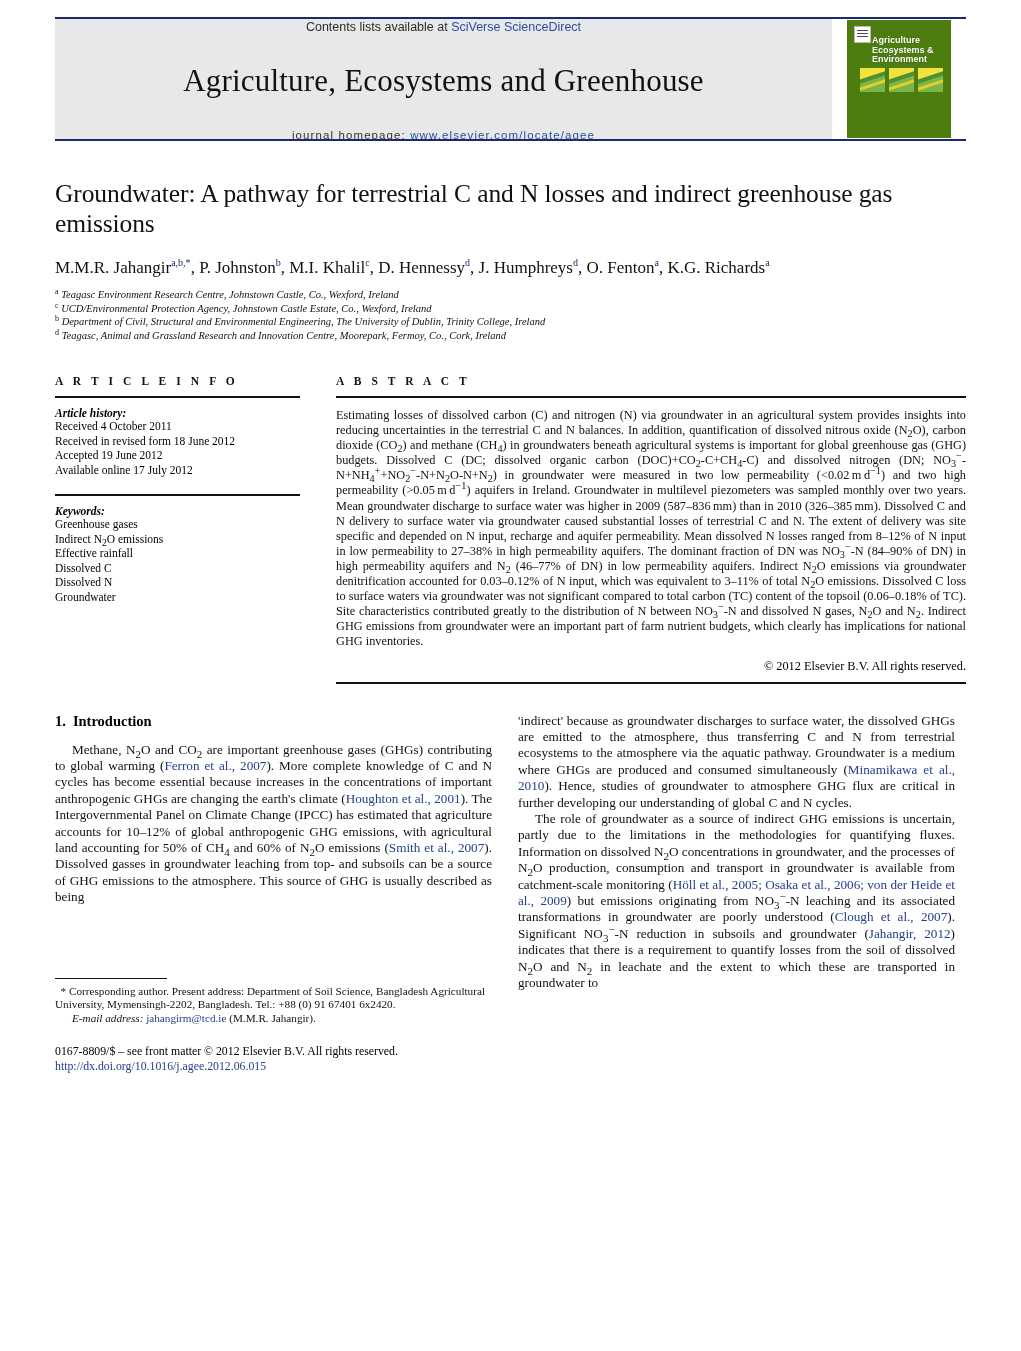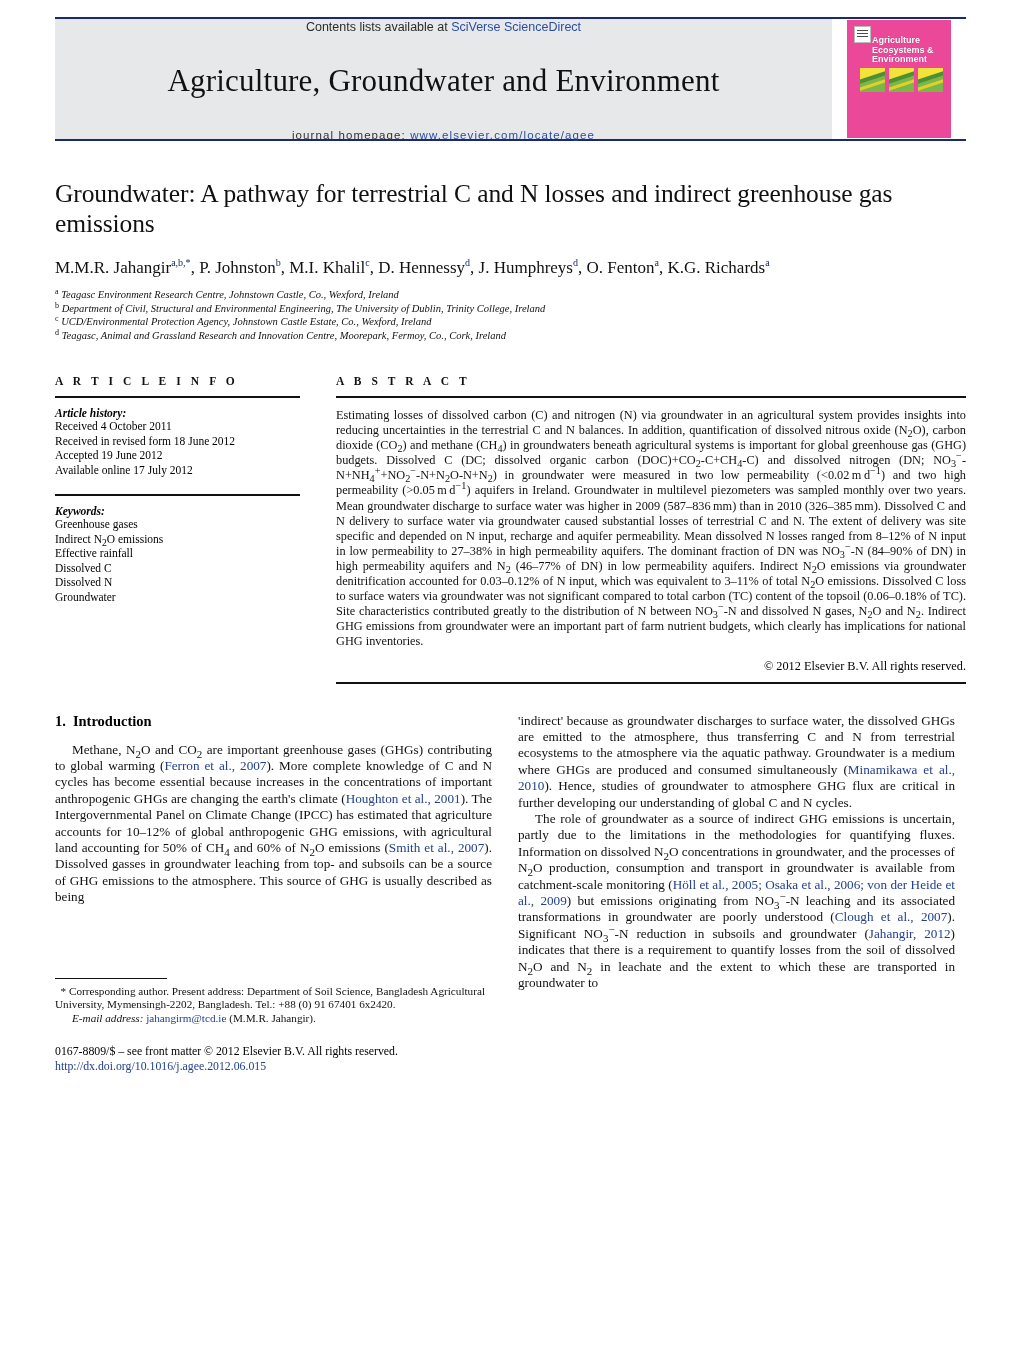--- a/index.html
+++ b/index.html
@@ -97,21 +97,21 @@
   .mast-cover {
     width: 134px;
     flex: 0 0 134px;
     display: flex;
     align-items: center;
     justify-content: center;
   }
   .cover-img {
     width: 104px;
     height: 118px;
-    background: #ec4899;
+    background: #4d7c0f;
     position: relative;
     box-sizing: border-box;
   }
   .cover-elsevier-mark {
     position: absolute;
     left: 7px; top: 6px;
     width: 15px; height: 15px;
     background: #ffffff;
     border: 1px solid #bbb;
   }
@@ -299,21 +299,21 @@
 <div class="page">
 
 
   <div class="masthead">
 
 
     <div class="mast-center">
       <div class="contents-line">
         <span>Contents lists available at </span><span class="sd-link">SciVerse ScienceDirect</span>
       </div>
-      <div class="journal-title">Agriculture, Groundwater and Environment</div>
+      <div class="journal-title">Agriculture, Ecosystems and Greenhouse</div>
       <div class="homepage-line">
         <span>journal homepage: </span><span class="url">www.elsevier.com/locate/agee</span>
       </div>
     </div>
 
     <div class="mast-cover">
       <div class="cover-img">
         <div class="cover-elsevier-mark"></div>
         <div class="cover-title">Agriculture Ecosystems &amp; Environment</div>
         <div class="cover-fields">
@@ -333,22 +333,22 @@
       <span><span>P. Johnston</span><sup>b</sup></span>,
       <span><span>M.I. Khalil</span><sup>c</sup></span>,
       <span><span>D. Hennessy</span><sup>d</sup></span>,
       <span><span>J. Humphreys</span><sup>d</sup></span>,
       <span><span>O. Fenton</span><sup>a</sup></span>,
       <span><span>K.G. Richards</span><sup>a</sup></span>
     </div>
 
     <div class="affils">
       <div class="affil"><sup>a</sup> <span>Teagasc Environment Research Centre, Johnstown Castle, Co., Wexford, Ireland</span></div>
+      <div class="affil"><sup>c</sup> <span>UCD/Environmental Protection Agency, Johnstown Castle Estate, Co., Wexford, Ireland</span></div>
       <div class="affil"><sup>b</sup> <span>Department of Civil, Structural and Environmental Engineering, The University of Dublin, Trinity College, Ireland</span></div>
-      <div class="affil"><sup>c</sup> <span>UCD/Environmental Protection Agency, Johnstown Castle Estate, Co., Wexford, Ireland</span></div>
       <div class="affil"><sup>d</sup> <span>Teagasc, Animal and Grassland Research and Innovation Centre, Moorepark, Fermoy, Co., Cork, Ireland</span></div>
     </div>
   </div>
 
   <div class="info-abstract">
 
     <div class="col-info">
       <div class="sec-head">A R T I C L E    I N F O</div>
       <div class="rule"></div>
       <div class="subhead">Article history:</div>

